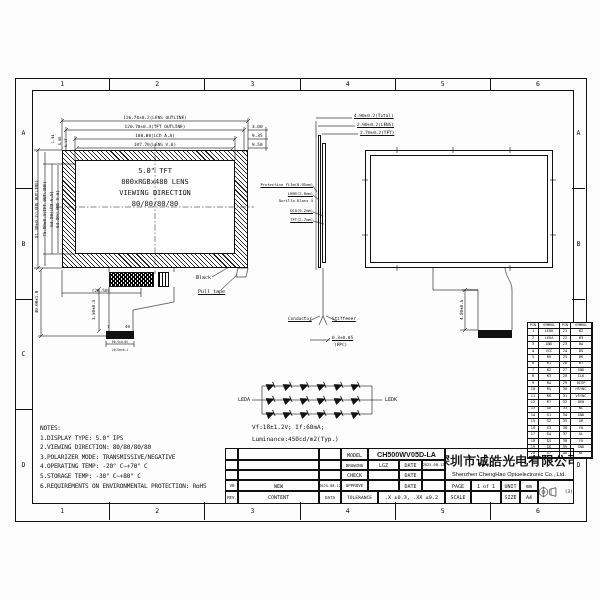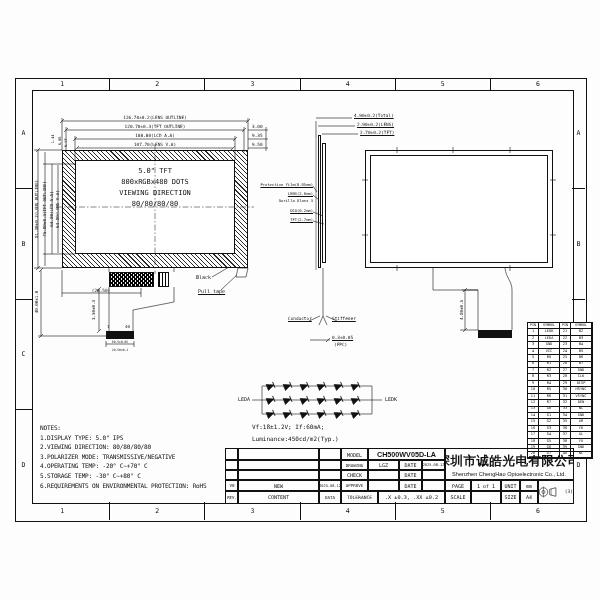--- a/index.html
+++ b/index.html
@@ -69,21 +69,21 @@
       <div class="zcellv">B</div>
       <div class="zcellv">C</div>
       <div class="zcellv">D</div>
     </div>
 
   <div class="abs hatch" style="left:62px;top:150px;width:186px;height:118px;border:1.4px solid #111;box-sizing:border-box;"></div>
   <div class="abs" style="left:75px;top:160px;width:160px;height:94px;background:#fff;border:0.8px solid #111;box-sizing:border-box;"></div>
 
   <div class="abs" style="left:155px;top:166px;transform:translateX(-50%);text-align:center;font-size:7px;line-height:11px;">
     <div>5.0" TFT</div>
-    <div>800xRGBx480 DOTS</div>
+    <div>800xRGBx480 LENS</div>
     <div>VIEWING DIRECTION</div>
     <div>80/80/80/80</div>
   </div>
 
   <div class="lbl clbl" style="left:155px;top:114.5px;font-size:4.4px;">126.70±0.2(LENS OUTLINE)</div>
   <div class="lbl clbl" style="left:155px;top:123.5px;font-size:4.4px;">120.70±0.3(TFT OUTLINE)</div>
   <div class="lbl clbl" style="left:155px;top:132.5px;font-size:4.4px;">108.80(LCD A.A)</div>
   <div class="lbl clbl" style="left:155px;top:141.5px;font-size:4.4px;">107.70(LENS V.A)</div>
 
   <div class="lbl" style="left:252px;top:124px;font-size:4.4px;">3.00</div>

